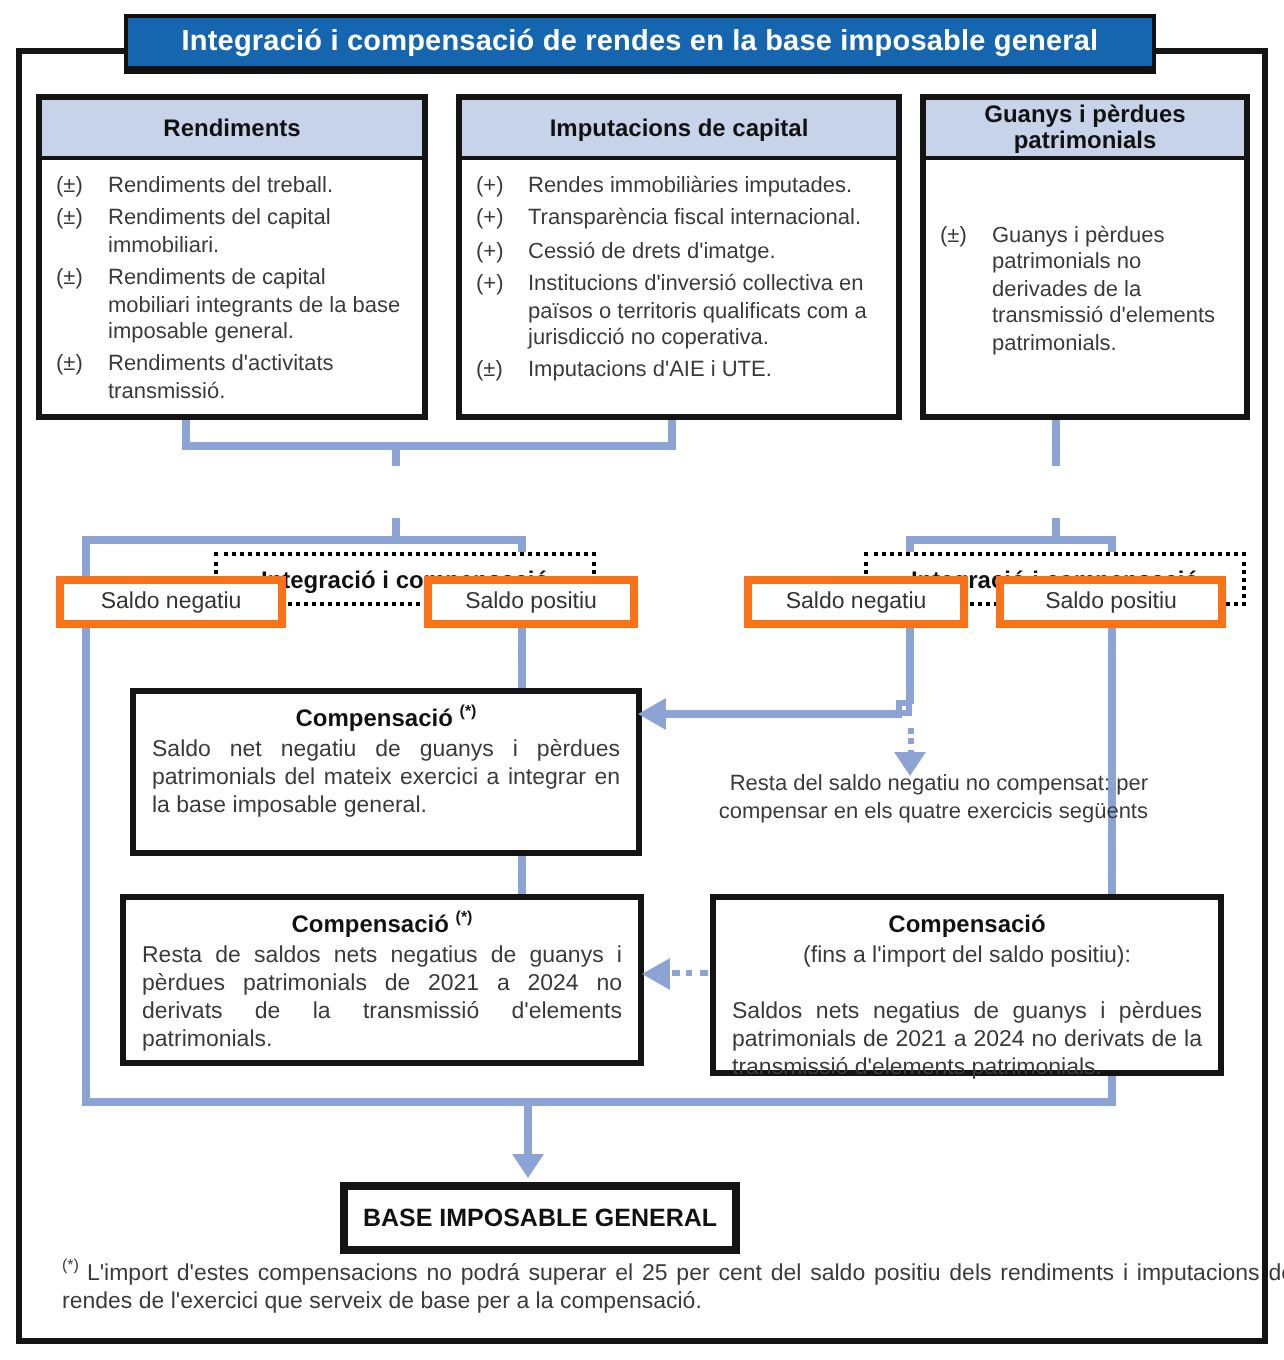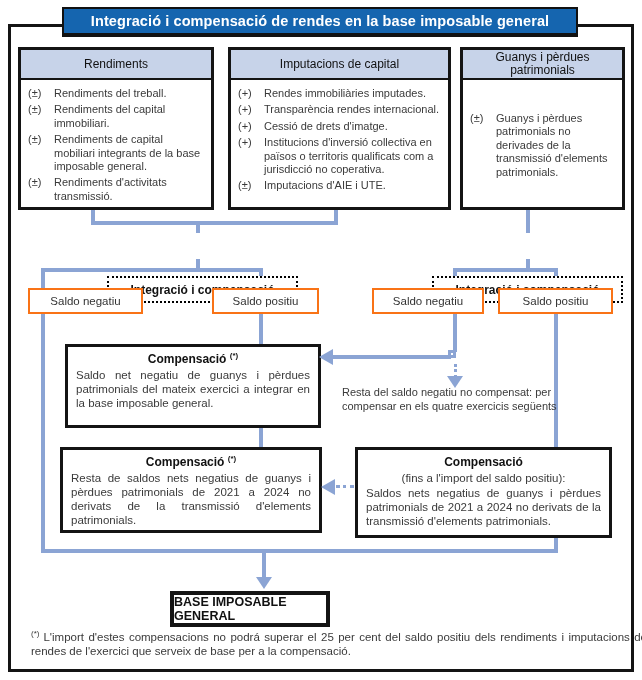--- a/index.html
+++ b/index.html
@@ -10,39 +10,39 @@
   *{box-sizing:border-box;}
   .frame{position:absolute;left:8px;top:24px;width:626px;height:648px;
          border:3px solid #141414;background:#fff;z-index:0;}
   .titlebar{position:absolute;left:62px;top:7px;width:516px;height:30px;
     background:#1565af;border:2px solid #111;border-bottom-width:4px;color:#fff;
     font-weight:bold;font-size:14.5px;display:flex;align-items:center;justify-content:center;
     z-index:6;letter-spacing:.1px;}
   .colbox{position:absolute;border:3px solid #141414;background:#fff;z-index:2;}
   .colhead{height:30px;background:#c7d3e9;border-bottom:2px solid #141414;
     display:flex;align-items:center;justify-content:center;text-align:center;
-    font-weight:normal;font-size:12px;color:#111;line-height:1.05;padding:0 4px;}
+    font-weight:bold;font-size:12px;color:#111;line-height:1.05;padding:0 4px;}
   .colbody{padding:7px 4px 0 7px;}
   .item{display:flex;font-size:11px;line-height:1.22;margin-bottom:3px;color:#3a3a3a;}
   .item .sign{width:26px;flex:none;}
   .item .itxt{flex:1;padding-right:2px;}
   .dashbox{position:absolute;width:191px;height:27px;border:2px dotted #000;background:#fff;
     display:flex;align-items:center;justify-content:center;font-weight:bold;font-size:12px;
     color:#111;z-index:2;margin-top:44px;}
-  .saldo{position:absolute;height:26px;border:2px solid #f97316;background:#fff;
+  .saldo{position:absolute;height:26px;border:4px solid #f97316;background:#fff;
     display:flex;align-items:center;justify-content:center;font-size:11.5px;color:#333;z-index:2;}
   .cbox{position:absolute;border:3px solid #141414;background:#fff;z-index:2;
     padding:5px 8px 4px 8px;font-size:11.5px;line-height:1.22;color:#3a3a3a;}
   .bhead{text-align:center;font-weight:bold;font-size:12px;color:#111;margin-bottom:1px;}
-  .bsub{text-align:center;margin-bottom:1px;}
+  .bsub{text-align:center;margin-bottom:14px;}
   .bbody{text-align:justify;}
   .fmark{font-size:8px;vertical-align:super;line-height:0;}
-  .restanote{position:absolute;left:342px;top:386px;width:232px;text-align:left;
+  .restanote{position:absolute;left:342px;top:386px;width:232px;text-align:right;
     font-size:11px;line-height:1.25;color:#3a3a3a;z-index:2;}
-  .basebox{position:absolute;left:170px;top:591px;width:160px;height:36px;
+  .basebox{position:absolute;left:170px;top:591px;width:200px;height:36px;
     border:4px solid #141414;background:#fff;display:flex;align-items:center;justify-content:center;
     font-weight:bold;font-size:12.5px;color:#111;z-index:2;}
   .footnote{position:absolute;left:31px;top:630px;width:616px;font-size:11.5px;
     line-height:1.22;text-align:justify;color:#3a3a3a;z-index:2;}
   .footnote .fmark{margin-right:4px;}
   .c{position:absolute;background:#8ba4d4;z-index:1;}
   .dotv{position:absolute;width:0;border-left:3px dotted #8ba4d4;z-index:1;}
   .doth{position:absolute;height:0;border-top:3px dotted #8ba4d4;z-index:1;}
   .arrL{position:absolute;width:0;height:0;border-top:8px solid transparent;
     border-bottom:8px solid transparent;border-right:14px solid #8ba4d4;z-index:3;}
@@ -82,21 +82,21 @@
 
 <div class="colbox" style="left:228px;top:47px;width:223px;height:163px">
   <div class="colhead">Imputacions de capital</div>
   <div class="colbody">
     <div class="item">
         <span class="sign">(+)</span>
         <span class="itxt">Rendes immobiliàries imputades.</span>
       </div>
     <div class="item">
         <span class="sign">(+)</span>
-        <span class="itxt">Transparència rendes internacional.</span>
+        <span class="itxt">Transparència fiscal internacional.</span>
       </div>
     <div class="item">
         <span class="sign">(+)</span>
         <span class="itxt">Cessió de drets d'imatge.</span>
       </div>
     <div class="item">
         <span class="sign">(+)</span>
         <span class="itxt">Institucions d'inversió collectiva en països o territoris qualificats com a jurisdicció no coperativa.</span>
       </div>
     <div class="item">

